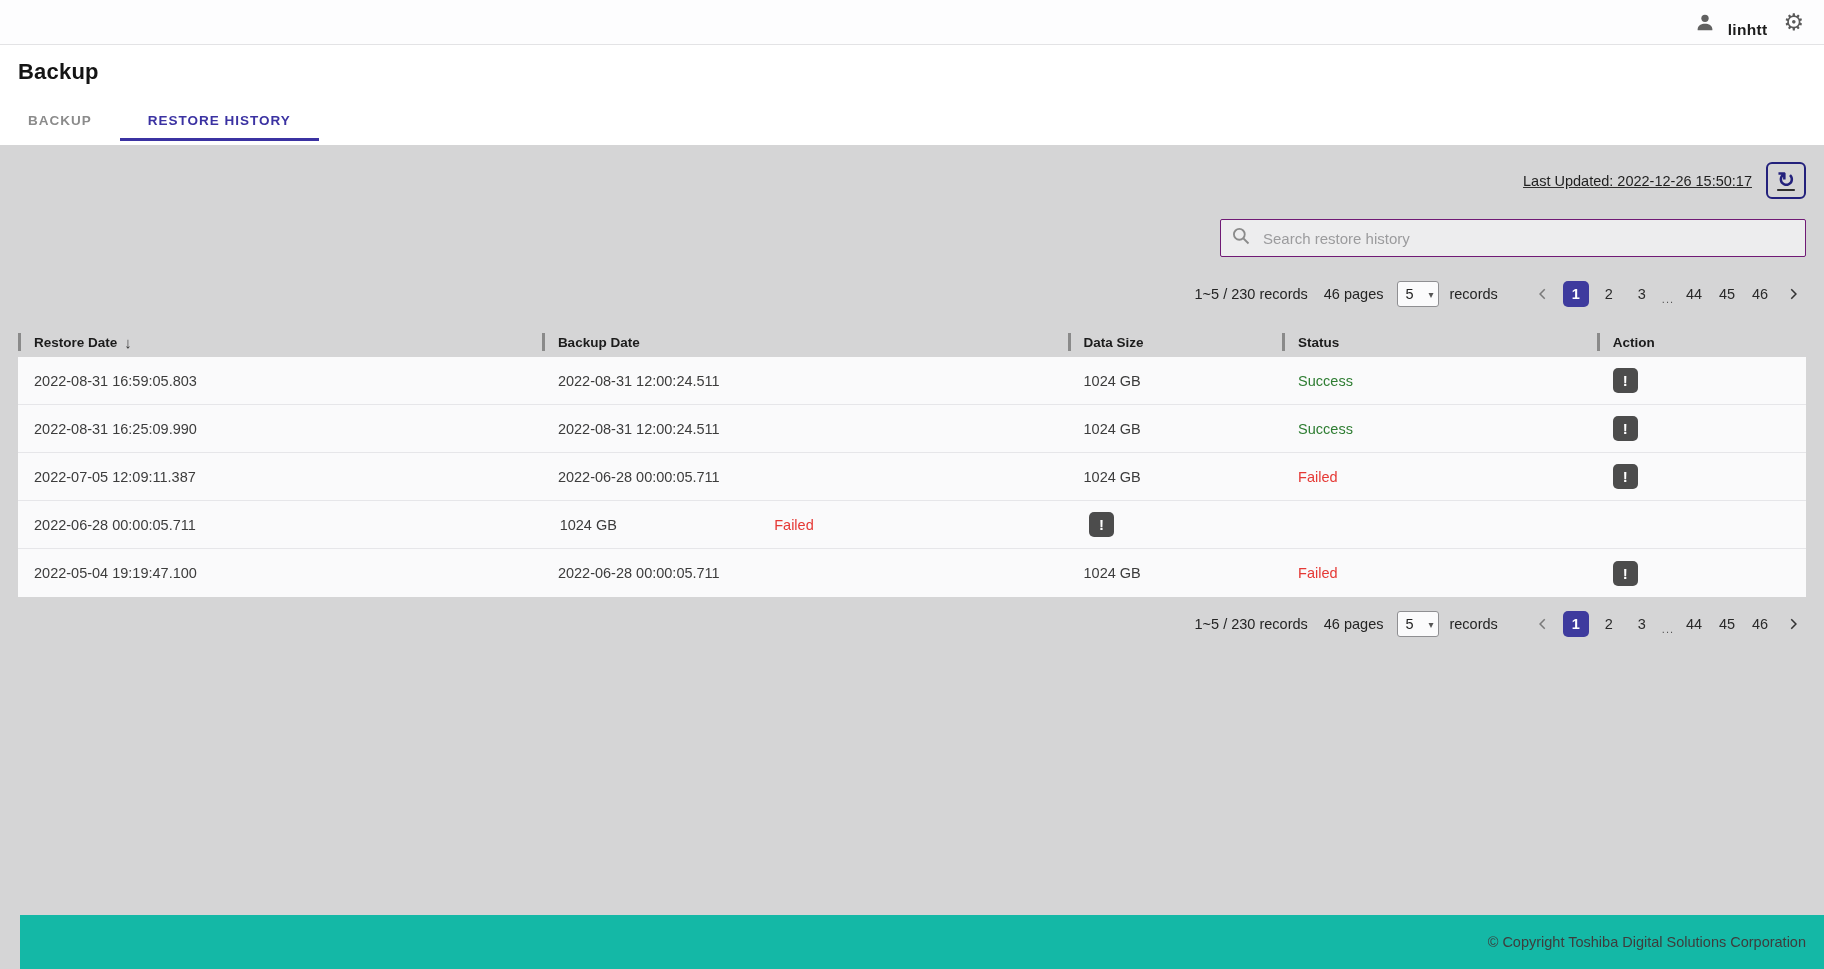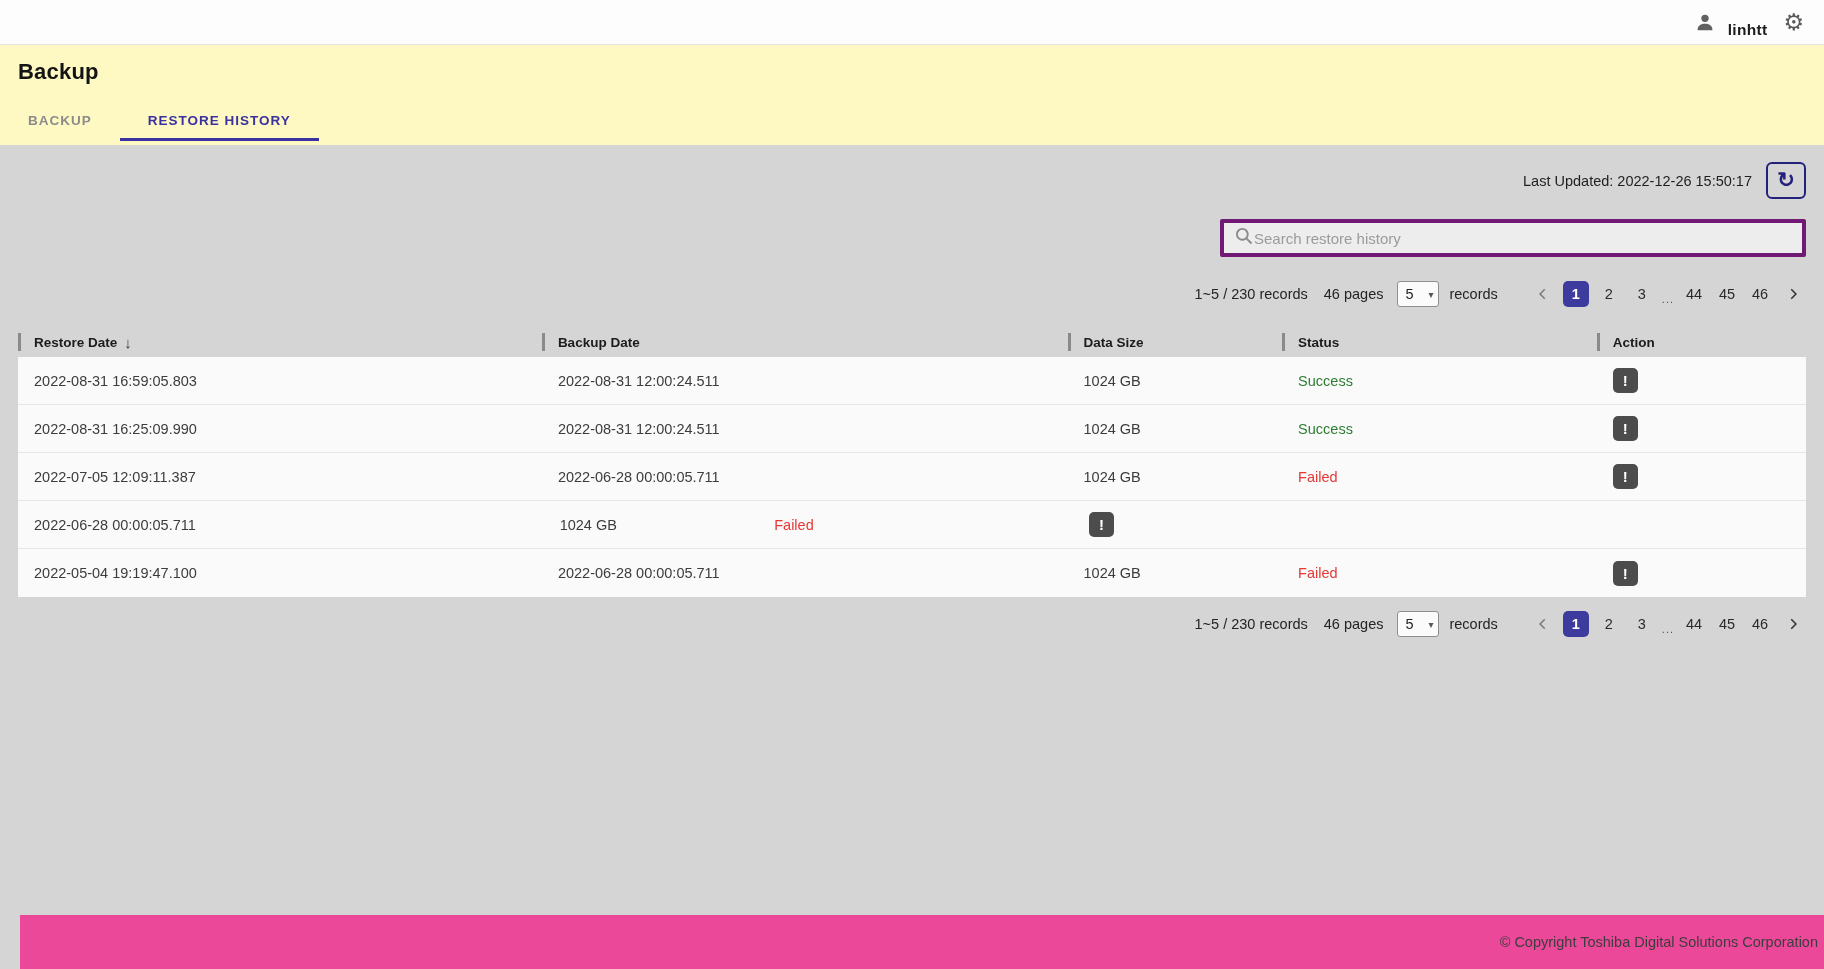--- a/index.html
+++ b/index.html
@@ -14,46 +14,46 @@
   .appbar {
     height:45px; flex:0 0 45px; background:#fdfdfe;
     display:flex; align-items:center; justify-content:flex-end;
     gap:12px; padding-right:20px; border-bottom:1px solid #e3e3e5;
   }
   .appbar .person-icon svg { display:block; }
   .appbar .username { font-size:15.5px; font-weight:bold; color:#1c1c1c; letter-spacing:.3px; cursor:pointer;margin-top:16px; }
   .appbar .gear { font-size:23px; color:#5a5a5a; line-height:1; cursor:pointer; margin-left:4px; }
 
   
-  .page-header { background:#fef9c3; flex:0 0 100px; padding-top:14px; }
+  .page-header { background:#ffffff; flex:0 0 100px; padding-top:14px; }
   .page-title { font-size:22px; font-weight:bold; color:#141414; margin-left:18px; letter-spacing:.2px; }
   .tabs { display:flex; margin-top:18px; padding-left:0; }
   .tab {
     padding:0 28px; height:38px; display:flex; align-items:center;
     font-size:13.5px; font-weight:bold; letter-spacing:1px;
     color:#8b8b8b; cursor:pointer; border-bottom:3px solid transparent;
   }
   .tab.active { color:#3b32a2; border-bottom-color:#3b32a2; }
 
   
   .content { flex:1 1 auto; background:#d5d5d6; padding:0 18px; }
 
-  .updated-row { margin-top:17px; display:flex; align-items:center; justify-content:flex-end; gap:14px; }
+  .updated-row { margin-top:17px; display:flex; align-items:center; justify-content:flex-end; gap:14px;text-decoration:underline; }
   .updated-text { font-size:14.5px; color:#1f1f1f; }
   .refresh-btn {
     width:40px; height:37px; border:2px solid #23217c; border-radius:6px;
     background:transparent; display:flex; align-items:center; justify-content:center;
     cursor:pointer;
   }
   .refresh-btn .glyph { font-size:21px; font-weight:bold; color:#23217c; line-height:1; transform:translateY(-1px); }
 
   .search-row { margin-top:20px; display:flex; justify-content:flex-end; }
   .search-box {
-    width:586px; height:38px; background:#ededee; border:4px solid #701a75; border-radius:2px;
-    display:flex; align-items:center; padding:15px 10px; gap:0;
+    width:586px; height:38px; background:#ededee; border:1px solid #701a75; border-radius:2px;
+    display:flex; align-items:center; padding:15px 10px; gap:12px;
   }
   .search-box input {
     flex:1; border:none; outline:none; background:transparent;
     font-size:15px; color:#333; font-family:"Liberation Sans","DejaVu Sans",sans-serif;
   }
   .search-box input::placeholder { color:#9b9b9d; }
 
   
   .pagination { margin-top:24px; display:flex; align-items:center; justify-content:flex-end; gap:10px; font-size:14.5px; color:#242424; }
   .pagination.bottom { margin-top:14px; }
@@ -88,22 +88,22 @@
   .status-text[data-status="success"] { color:#2e7d32; }
   .status-text[data-status="failed"]  { color:#e53935; }
   .alert-btn {
     width:25px; height:25px; background:#4c4c4c; border:none; border-radius:5px;
     color:#ffffff; font-weight:bold; font-size:15px; line-height:1;
     display:flex; align-items:center; justify-content:center; cursor:pointer;
   }
 
   
   .footer {
-    flex:0 0 54px; background:#ec4899;
-    display:flex; align-items:center; justify-content:flex-end; padding-right:6px;margin-left:20px;
+    flex:0 0 54px; background:#14b8a6;
+    display:flex; align-items:center; justify-content:flex-end; padding-right:18px;margin-left:20px;
   }
   .footer .copyright { font-size:14.5px; color:#3d3d3d; }
 </style>
 </head>
 <body>
 
 <header class="appbar">
   <span class="person-icon">
     <svg width="22" height="22" viewBox="0 0 24 24">
         <circle cx="12" cy="8" r="4" fill="#616161"></circle>

